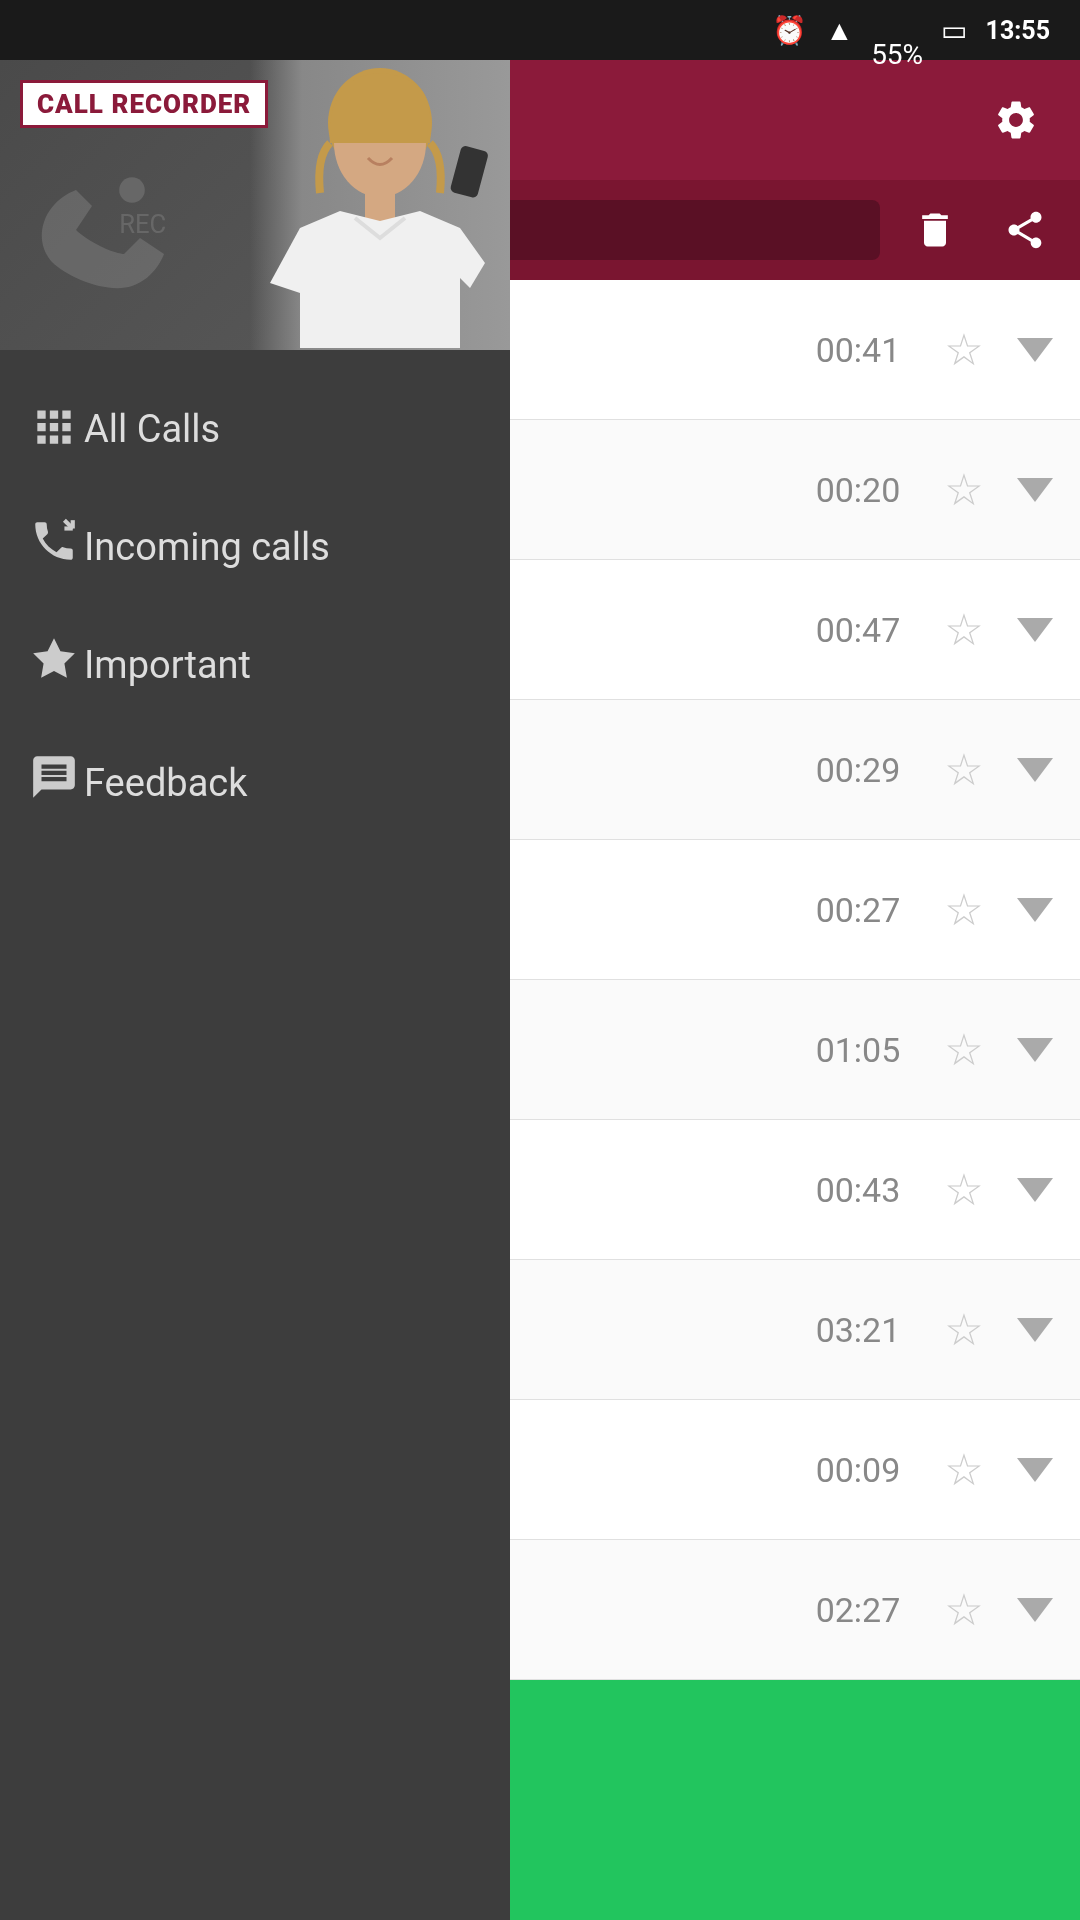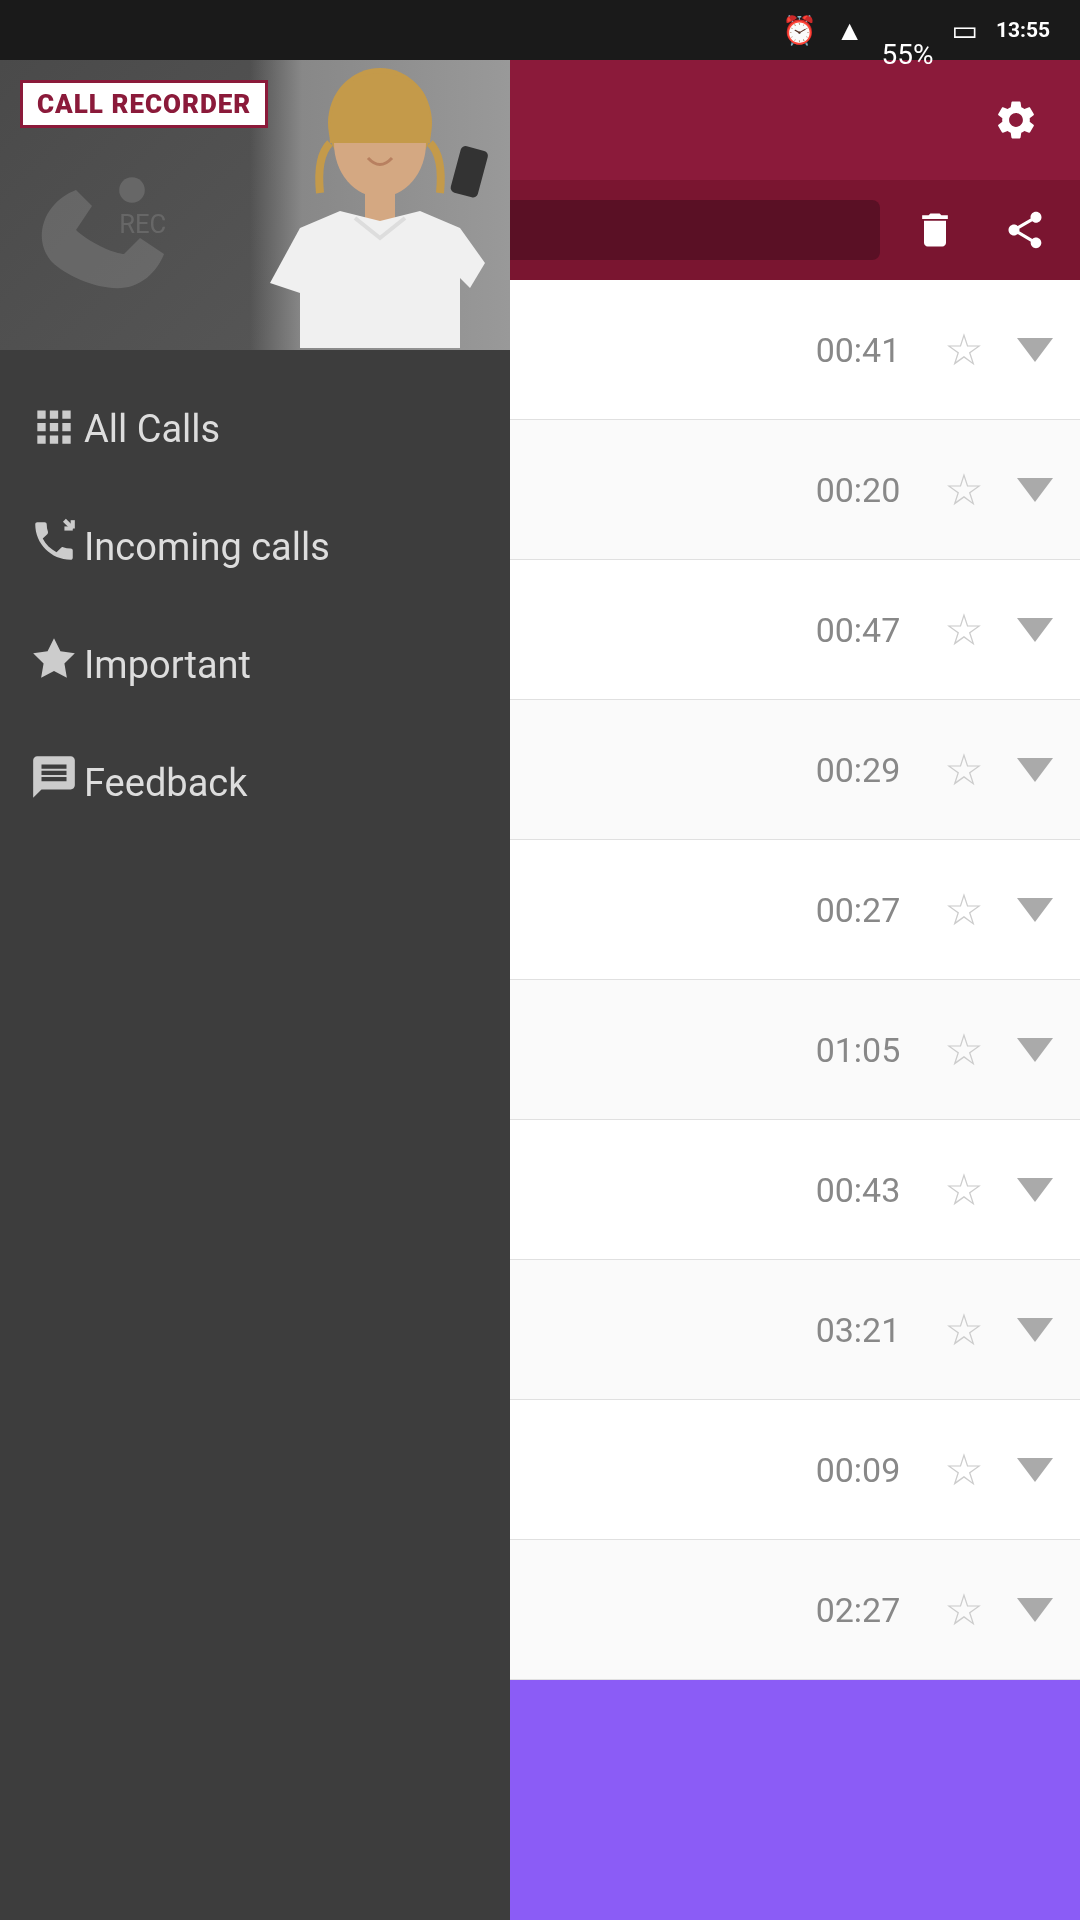--- a/index.html
+++ b/index.html
@@ -25,21 +25,21 @@
       position: relative;
       z-index: 100;
     }
     .status-bar-icons {
       display: flex;
       align-items: center;
       gap: 18px;
     }
     .status-time {
       color: #fff;
-      font-size: 21px;
+      font-size: 25px;
       font-weight: bold;
     }
 
     
     .main-container {
       display: flex;
       width: 1080px;
       height: 1860px;
       position: relative;
     }
@@ -224,21 +224,21 @@
       justify-content: center;
       cursor: pointer;
       color: white;
       font-size: 42px;
     }
 
     
     .call-list {
       flex: 1;
       overflow-y: auto;
-      background: #8b5cf6;
+      background: #22c55e;
     }
     .call-item {
       display: flex;
       align-items: center;
       height: 140px;
       background: white;
       border-bottom: 1px solid #e0e0e0;
       padding: 0 20px;
       gap: 16px;
     }

